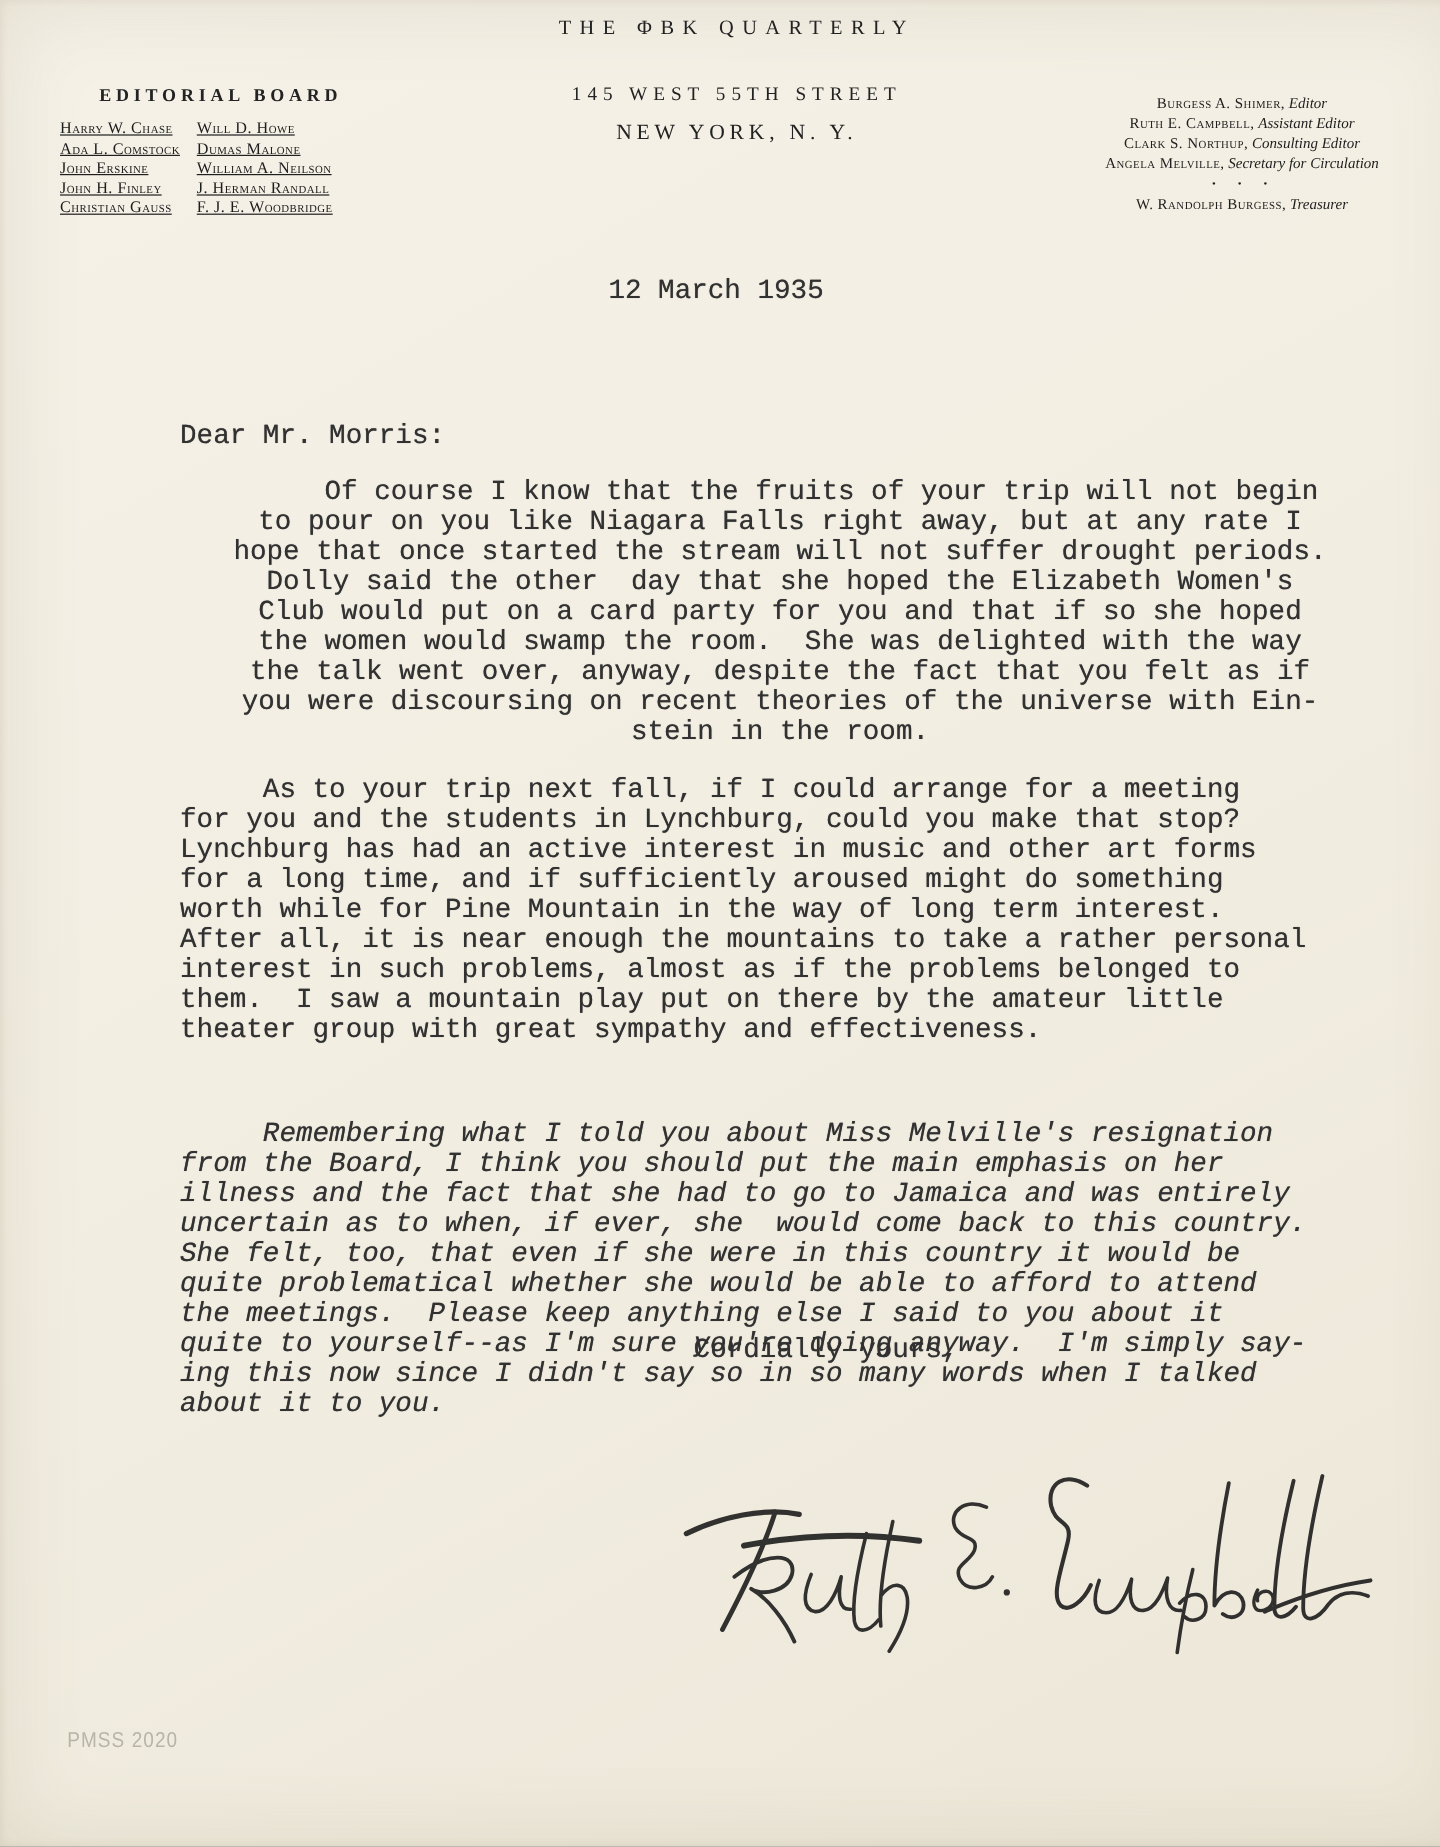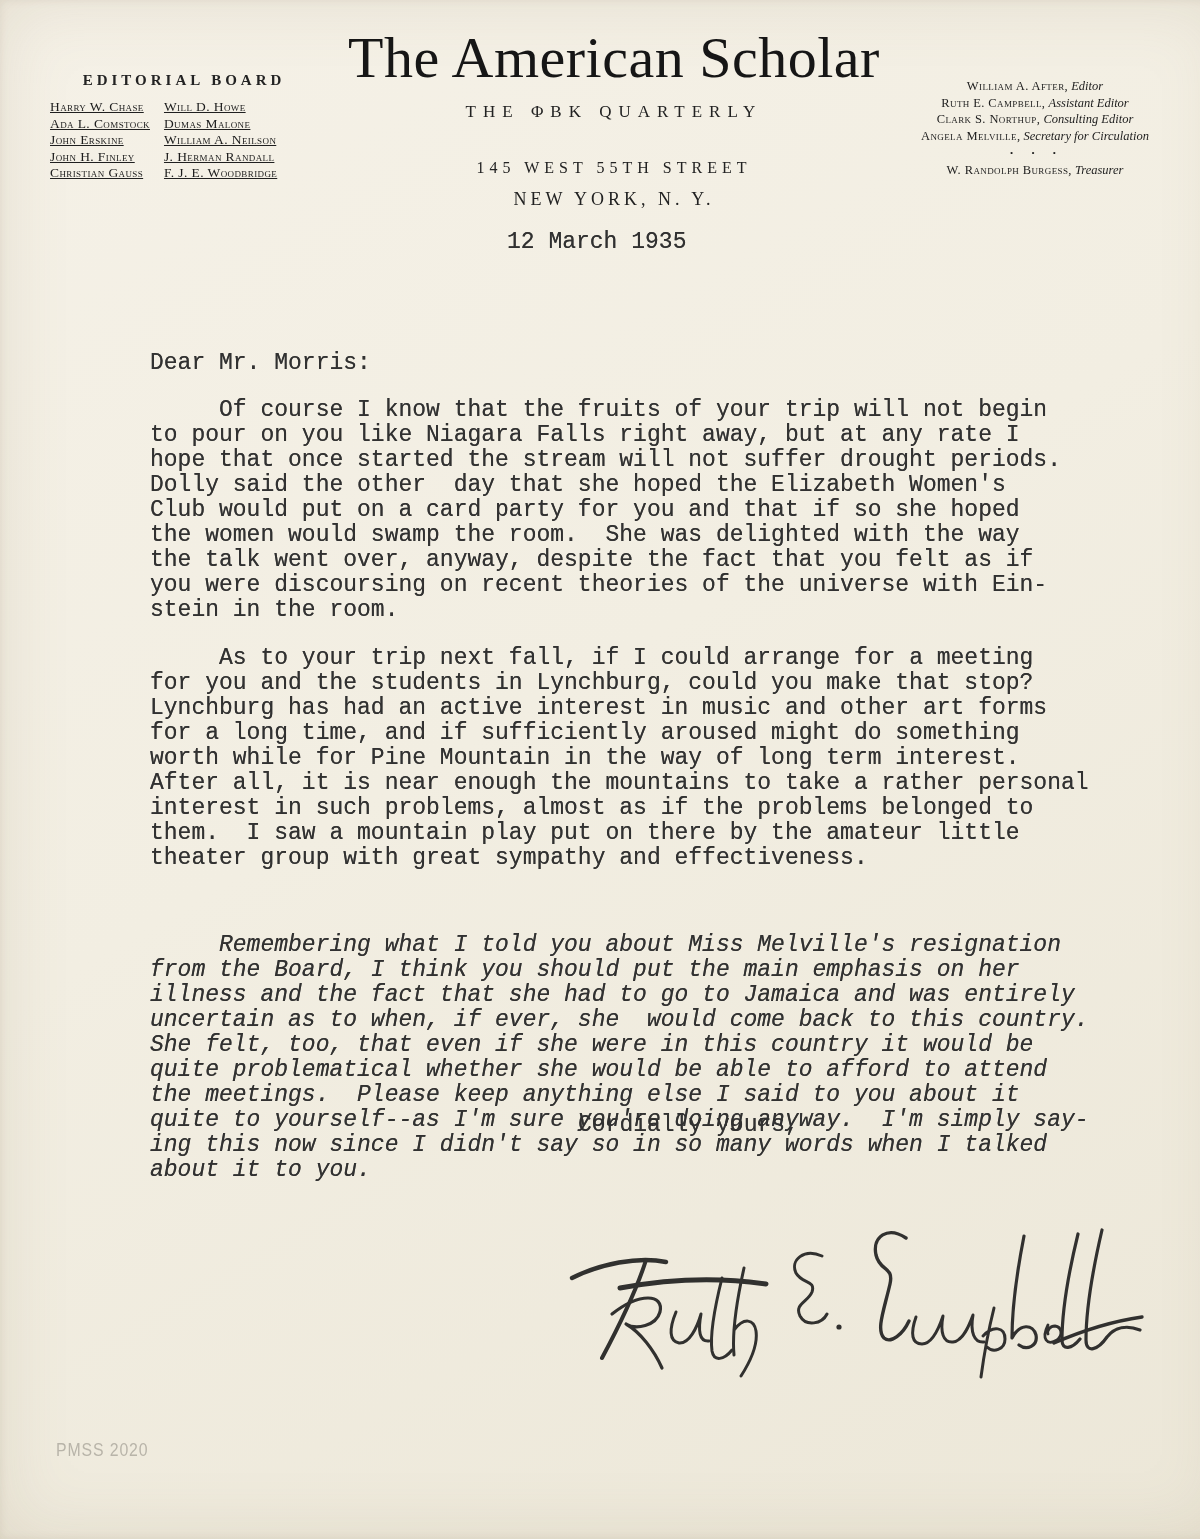--- a/index.html
+++ b/index.html
@@ -43,21 +43,21 @@
   .tw{
     position:absolute;
     font-family:"Liberation Mono", monospace;
     font-size:23px;line-height:25px;color:#313131;
     text-shadow:0 0 .6px rgba(45,45,45,.75);
     white-space:pre-wrap;
   }
   .date{left:507px;top:230px;}
   .salutation{left:150px;top:351px;}
   .para{left:150px;width:1000px;}
-  .p1{top:398px;}
+  .p1{top:398px;text-align:center;}
   .p2{top:646px;}
   .p3{top:933px;font-style:italic;}
   .closing{left:578px;top:1113px;}
   
   .signature{position:absolute;left:556px;top:1222px;width:590px;height:160px;}
   
   .watermark{
     position:absolute;left:56px;top:1440px;
     font-family:"Liberation Sans", sans-serif;
     font-size:18px;letter-spacing:1px;color:#b8b4a9;
@@ -83,29 +83,28 @@
         <div class="board-name">Will D. Howe</div>
         <div class="board-name">Dumas Malone</div>
         <div class="board-name">William A. Neilson</div>
         <div class="board-name">J. Herman Randall</div>
         <div class="board-name">F. J. E. Woodbridge</div>
       </div>
     </div>
   </div>
 
   <div class="masthead">
-    <h1 class="m-title">The American Scholar</h1>
     <div class="m-subtitle">THE ΦBK QUARTERLY</div>
     <div class="m-addr1">145 WEST 55TH STREET</div>
     <div class="m-addr2">NEW YORK, N. Y.</div>
   </div>
 
   <div class="staff">
     <div class="staff-line">
-      <span class="sc">William A. After,</span>
+      <span class="sc">Burgess A. Shimer,</span>
       <i>Editor</i>
     </div>
     <div class="staff-line">
       <span class="sc">Ruth E. Campbell,</span>
       <i>Assistant Editor</i>
     </div>
     <div class="staff-line">
       <span class="sc">Clark S. Northup,</span>
       <i>Consulting Editor</i>
     </div>

